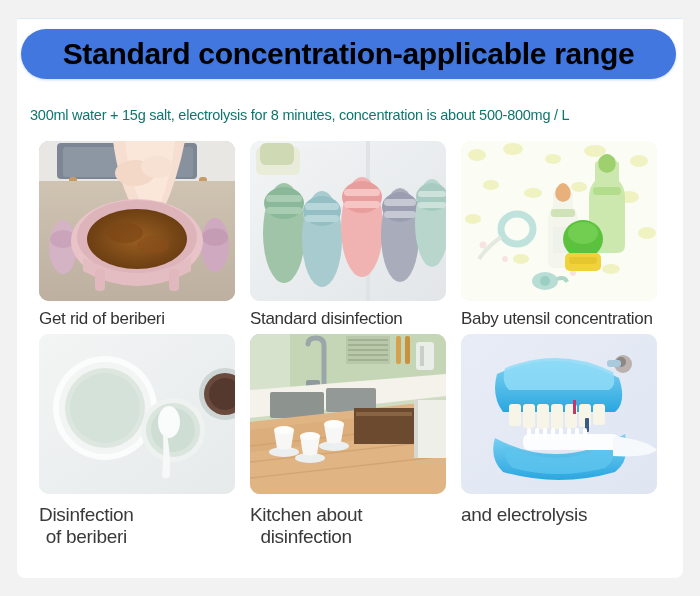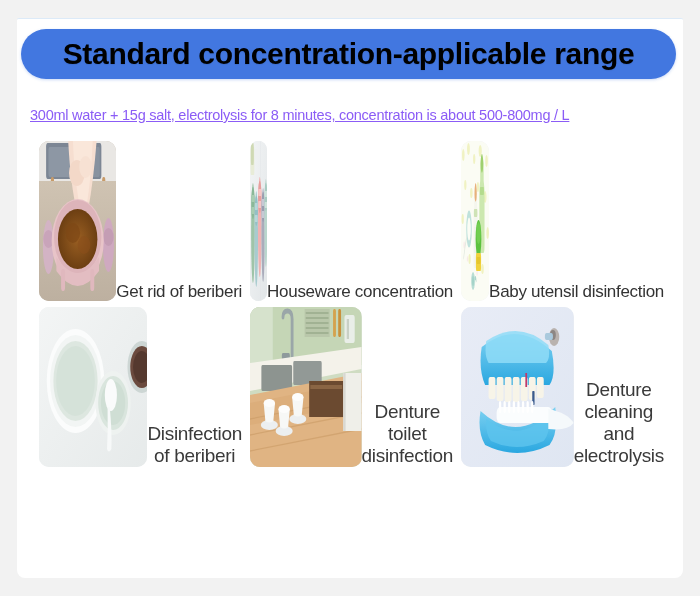--- a/index.html
+++ b/index.html
@@ -58,44 +58,43 @@
     white-space: nowrap;
     text-shadow: 0 1px 1px rgba(0,0,0,0.07);
   }
 
   .subtitle {
     position: absolute;
     left: 13px;
     top: 88px;
     width: 650px;
     font-size: 14.5px;
-    color: #8b5cf6;
+    color: #0f766e;
     letter-spacing: -0.25px;
     white-space: nowrap;
-    text-decoration: underline;
   }
 
   
   .grid {
     position: absolute;
     left: 22px;
     top: 122px;
     width: 626px;
   }
   .row {
     display: flex;
     gap: 8px;
   }
   .row-2 { margin-top: 6px; }
 
   .cell {
     width: 203px;
     display: flex;
-    flex-direction: row;
-    align-items: flex-end;
+    flex-direction: column;
+    align-items: flex-start;
   }
 
   .thumb {
     width: 196px;
     height: 160px;
     border-radius: 10px;
     overflow: hidden;
     position: relative;
     background: #eceff1;
   }
@@ -221,21 +220,21 @@
                 <rect x="134" y="70" width="32" height="7" rx="3.5" fill="#c6c9d4"></rect>
               </g>
               <g>
                 <ellipse cx="182" cy="82" rx="17" ry="44" fill="#b9d6cd"></ellipse>
                 <ellipse cx="182" cy="56" rx="16" ry="14" fill="#a8cbc1"></ellipse>
                 <rect x="168" y="50" width="28" height="6" rx="3" fill="#cde2da"></rect>
                 <rect x="168" y="61" width="28" height="6" rx="3" fill="#cde2da"></rect>
               </g>
             </svg>
           </div>
-          <div class="caption">Houseware concentration</div>
+          <div class="caption">Standard disinfection</div>
         </div>
 
         <div class="cell">
           <div class="thumb">
             <svg viewBox="0 0 196 160" preserveAspectRatio="none">
               <rect width="196" height="160" fill="#fbfcf4"></rect>
               <g opacity="0.55" fill="#e8ea9a">
                 <ellipse cx="16" cy="14" rx="9" ry="6"></ellipse>
                   <ellipse cx="52" cy="8" rx="10" ry="6"></ellipse>
                 <ellipse cx="92" cy="18" rx="8" ry="5"></ellipse>
@@ -272,21 +271,21 @@
               <rect x="108" y="116" width="28" height="7" rx="3" fill="#e5c62f"></rect>
 
               <ellipse cx="56" cy="88" rx="16" ry="15" fill="none" stroke="#bfe2dc" stroke-width="7"></ellipse>
               <path d="M40 96 q-14 10 -22 22" stroke="#e3e9e0" stroke-width="4" fill="none"></path>
 
               <ellipse cx="84" cy="140" rx="13" ry="9" fill="#b8ddd4"></ellipse>
               <circle cx="84" cy="140" r="5" fill="#9ccfc3"></circle>
               <path d="M96 138 q8 -3 10 3" stroke="#aed6cb" stroke-width="4" fill="none"></path>
             </svg>
           </div>
-          <div class="caption">Baby utensil disinfection</div>
+          <div class="caption">Baby utensil concentration</div>
         </div>
 
       </div>
 
       <div class="row row-2">
 
         <div class="cell">
           <div class="thumb">
             <svg viewBox="0 0 196 160" preserveAspectRatio="none">
               <defs>
@@ -373,21 +372,21 @@
                 <ellipse cx="60" cy="102" rx="10" ry="4" fill="#fdfdfc"></ellipse>
               </g>
               <g>
                 <ellipse cx="84" cy="112" rx="15" ry="5" fill="#eceff0"></ellipse>
                 <path d="M74 90 q10 -4 20 0 l-3 18 q-7 3 -14 0 z" fill="#f7f8f6"></path>
                 <ellipse cx="84" cy="90" rx="10" ry="4" fill="#fdfdfc"></ellipse>
               </g>
             </svg>
           </div>
           <div class="caption caption-2">
-            <span class="ln">Denture toilet</span>
+            <span class="ln">Kitchen about</span>
             <span class="ln">disinfection</span>
           </div>
         </div>
 
         <div class="cell">
           <div class="thumb">
             <defs></defs>
             <svg viewBox="0 0 196 160" preserveAspectRatio="none">
               <defs>
                 <linearGradient id="bg6" x1="0" y1="0" x2="1" y2="1">
@@ -433,21 +432,20 @@
                 </g>
                 <path d="M152 102 q34 4 44 14 q-10 8 -44 6 z" fill="#f5f9fb"></path>
               </g>
 
               <circle cx="162" cy="30" r="9" fill="#b9b2ae"></circle>
               <circle cx="160" cy="28" r="5" fill="#8d8683"></circle>
               <rect x="146" y="26" width="14" height="7" rx="3" fill="#a9c9dd"></rect>
             </svg>
           </div>
           <div class="caption caption-2">
-            <span class="ln">Denture cleaning</span>
             <span class="ln">and electrolysis</span>
           </div>
         </div>
 
       </div>
     </div>
   </div>
 </div>
 
 </body></html>

